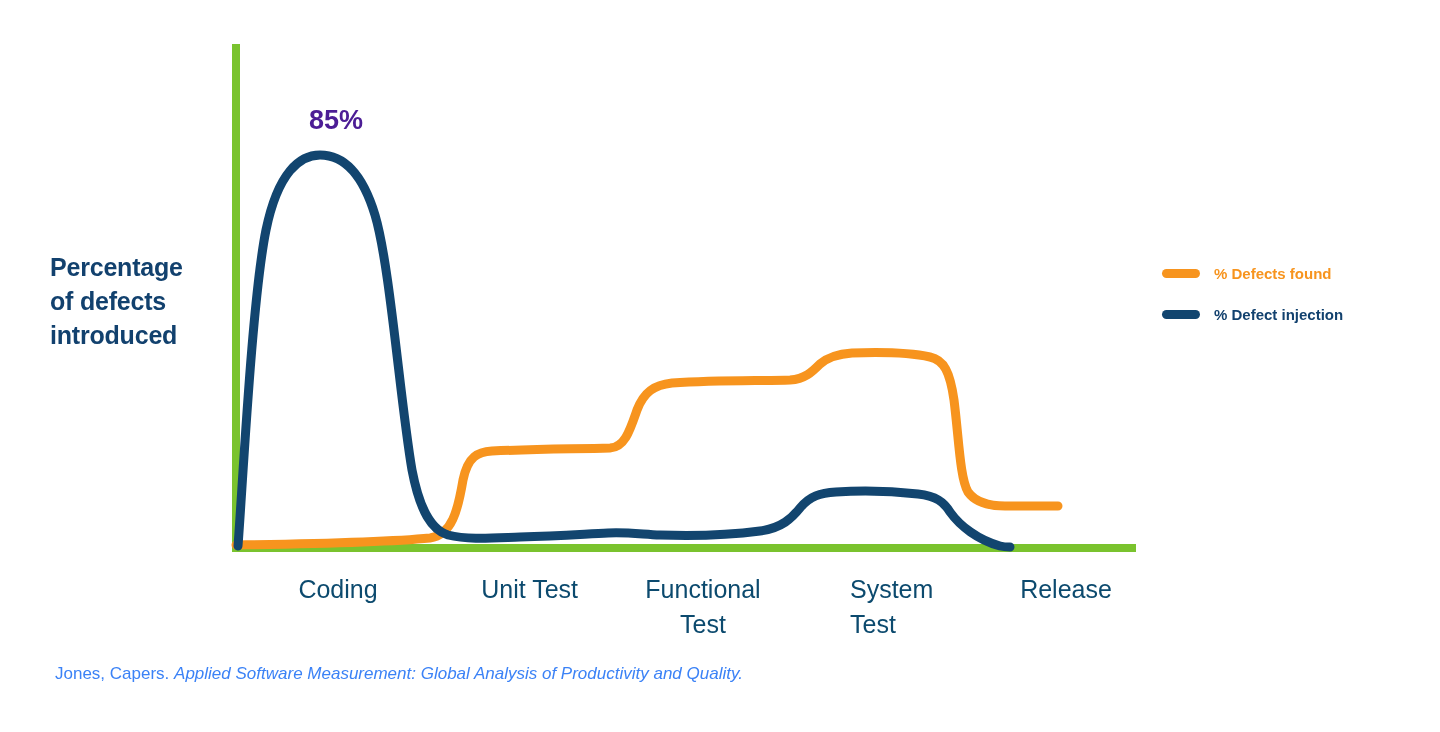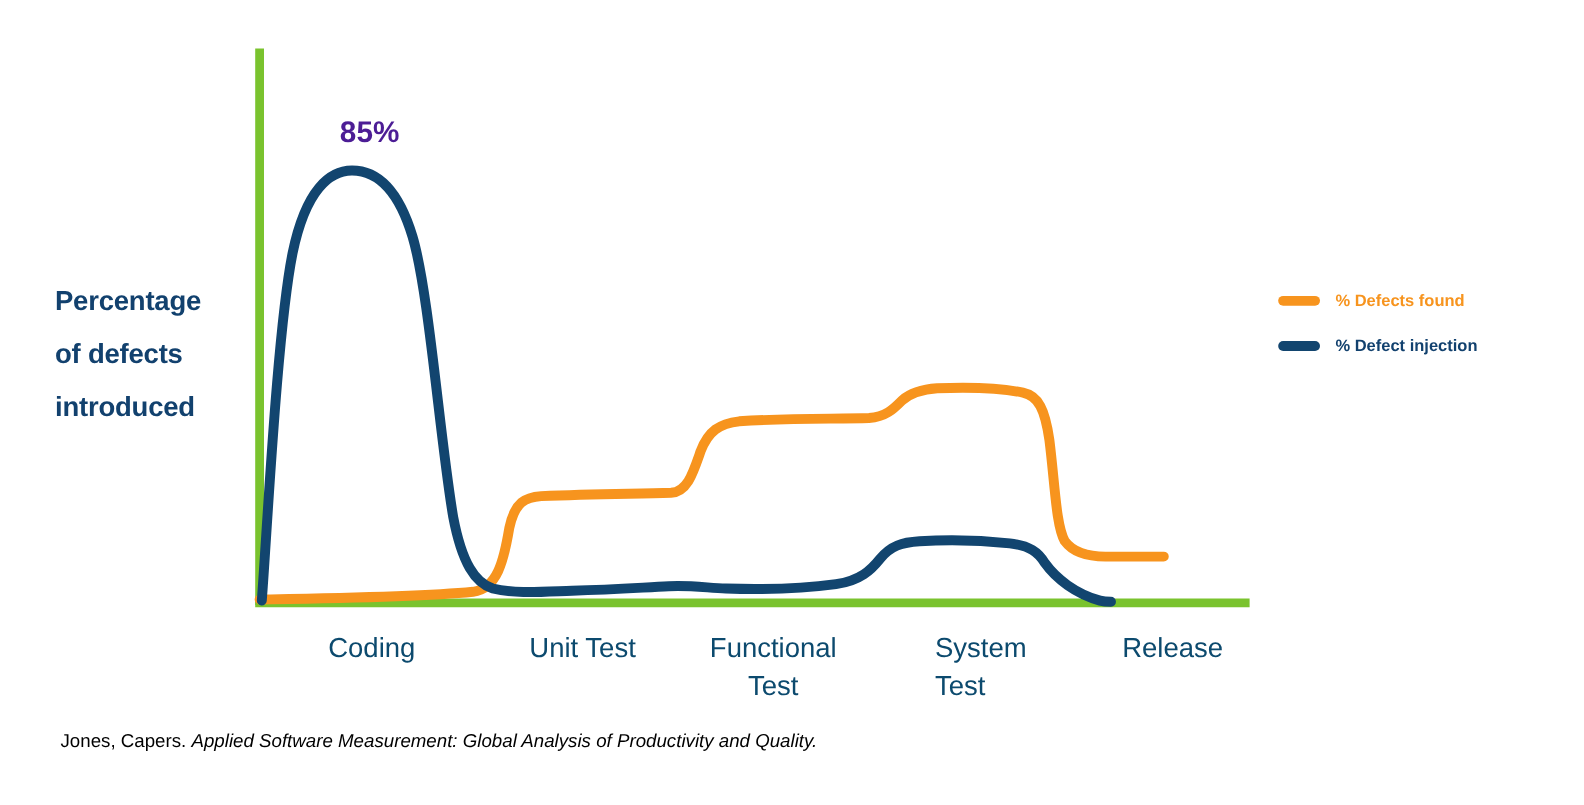--- a/index.html
+++ b/index.html
@@ -24,21 +24,21 @@
 
   
   .y-axis-title {
     position: absolute;
     left: 50px;
     top: 250px;
     width: 175px;
     color: #12416E;
     font-size: 25px;
     font-weight: bold;
-    line-height: 48px;
+    line-height: 34px;
     letter-spacing: -0.2px;
     white-space: pre-line;
   }
 
   
   .peak-annotation {
     position: absolute;
     left: 296px;
     top: 105px;
     width: 80px;
@@ -95,21 +95,21 @@
     font-weight: bold;
     white-space: nowrap;
   }
 
   
   .caption {
     position: absolute;
     left: 55px;
     top: 664px;
     font-size: 17px;
-    color: #000000;
+    color: #3b82f6;
     white-space: nowrap;
   }
   .caption .cap-title {
     font-style: italic;
   }
 </style>
 </head>
 <body>
 
 <div id="chart-root">

